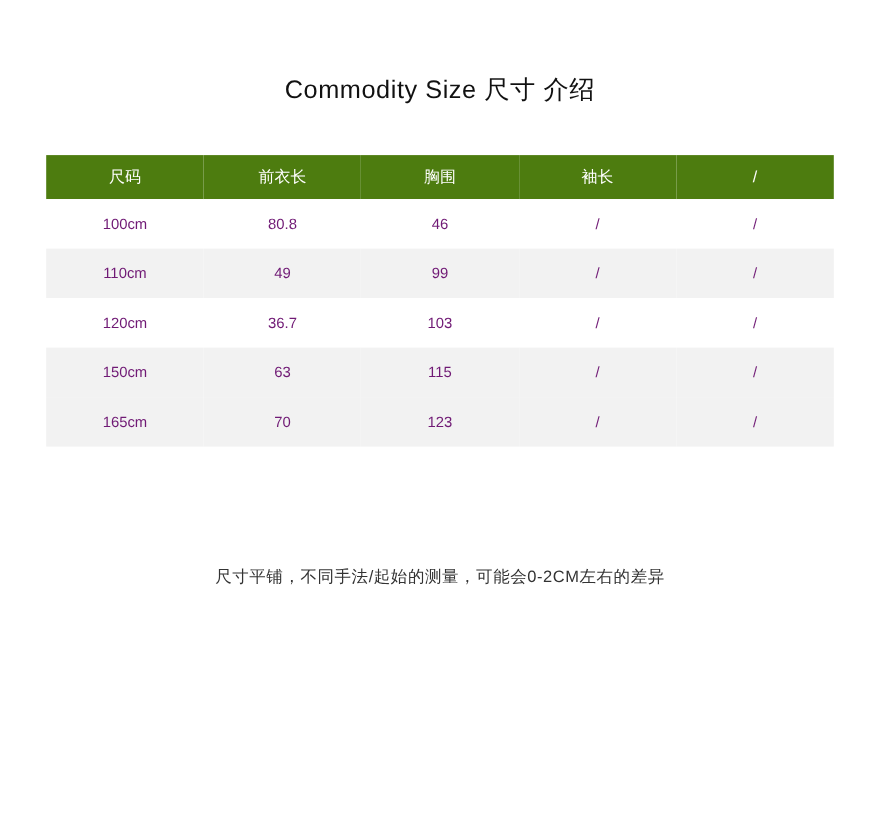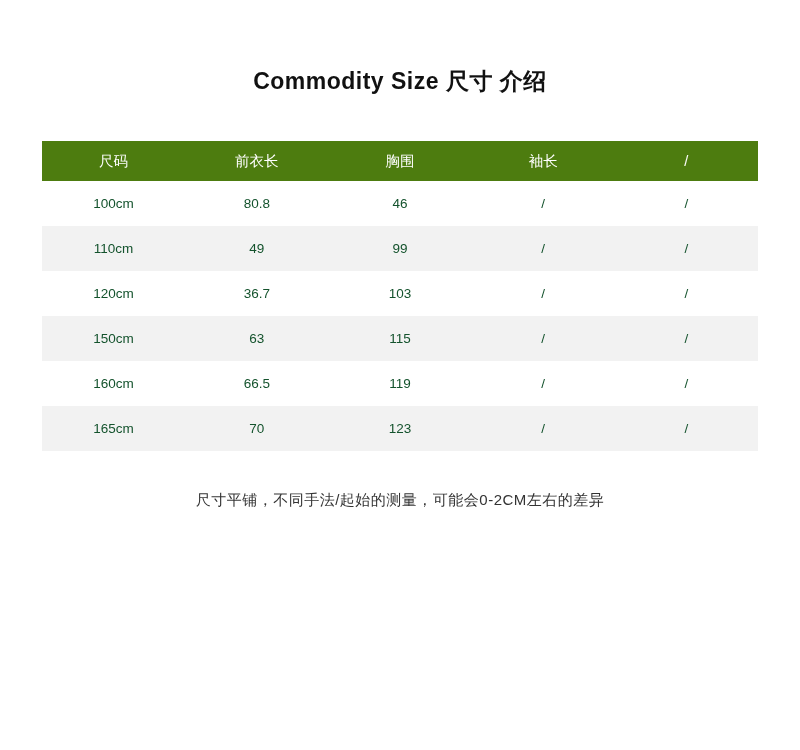--- a/index.html
+++ b/index.html
@@ -16,21 +16,21 @@
   }
   .page {
     position: relative;
     width: 800px;
     height: 750px;
     box-sizing: border-box;
   }
   .title {
     text-align: center;
     font-size: 23px;
-    font-weight: bold;
+    font-weight: normal;
     letter-spacing: 0.5px;
     color: #111111;
     margin-top: 66px;
   }
   .table-wrap {
     margin: 44px 42px 0 42px;
   }
   table.size-table {
     width: 716px;
     border-collapse: collapse;
@@ -43,35 +43,35 @@
     font-weight: normal;
     height: 40px;
     line-height: 40px;
     text-align: center;
     padding: 0;
   }
   table.size-table tbody td {
     height: 45px;
     text-align: center;
     font-size: 13.5px;
-    color: #14532d;
+    color: #701a75;
     padding: 0;
     font-weight: normal;
   }
   table.size-table tbody tr.odd td {
     background: #ffffff;
   }
   table.size-table tbody tr.even td {
     background: #f2f2f2;
   }
   .footnote {
     text-align: center;
     font-size: 15px;
     color: #333333;
-    margin-top: 40px;
+    margin-top: 109px;
     letter-spacing: 0.5px;
   }
 </style>
 </head>
 <body>
 
 <div class="page">
 
   <div class="title">Commodity Size  尺寸 介绍</div>
 
@@ -108,27 +108,20 @@
           <td>/</td>
           <td>/</td>
         </tr>
         <tr class="even">
           <td>150cm</td>
           <td>63</td>
           <td>115</td>
           <td>/</td>
           <td>/</td>
         </tr>
-        <tr class="odd">
-          <td>160cm</td>
-          <td>66.5</td>
-          <td>119</td>
-          <td>/</td>
-          <td>/</td>
-        </tr>
         <tr class="even">
           <td>165cm</td>
           <td>70</td>
           <td>123</td>
           <td>/</td>
           <td>/</td>
         </tr>
       </tbody>
     </table>
   </div>

